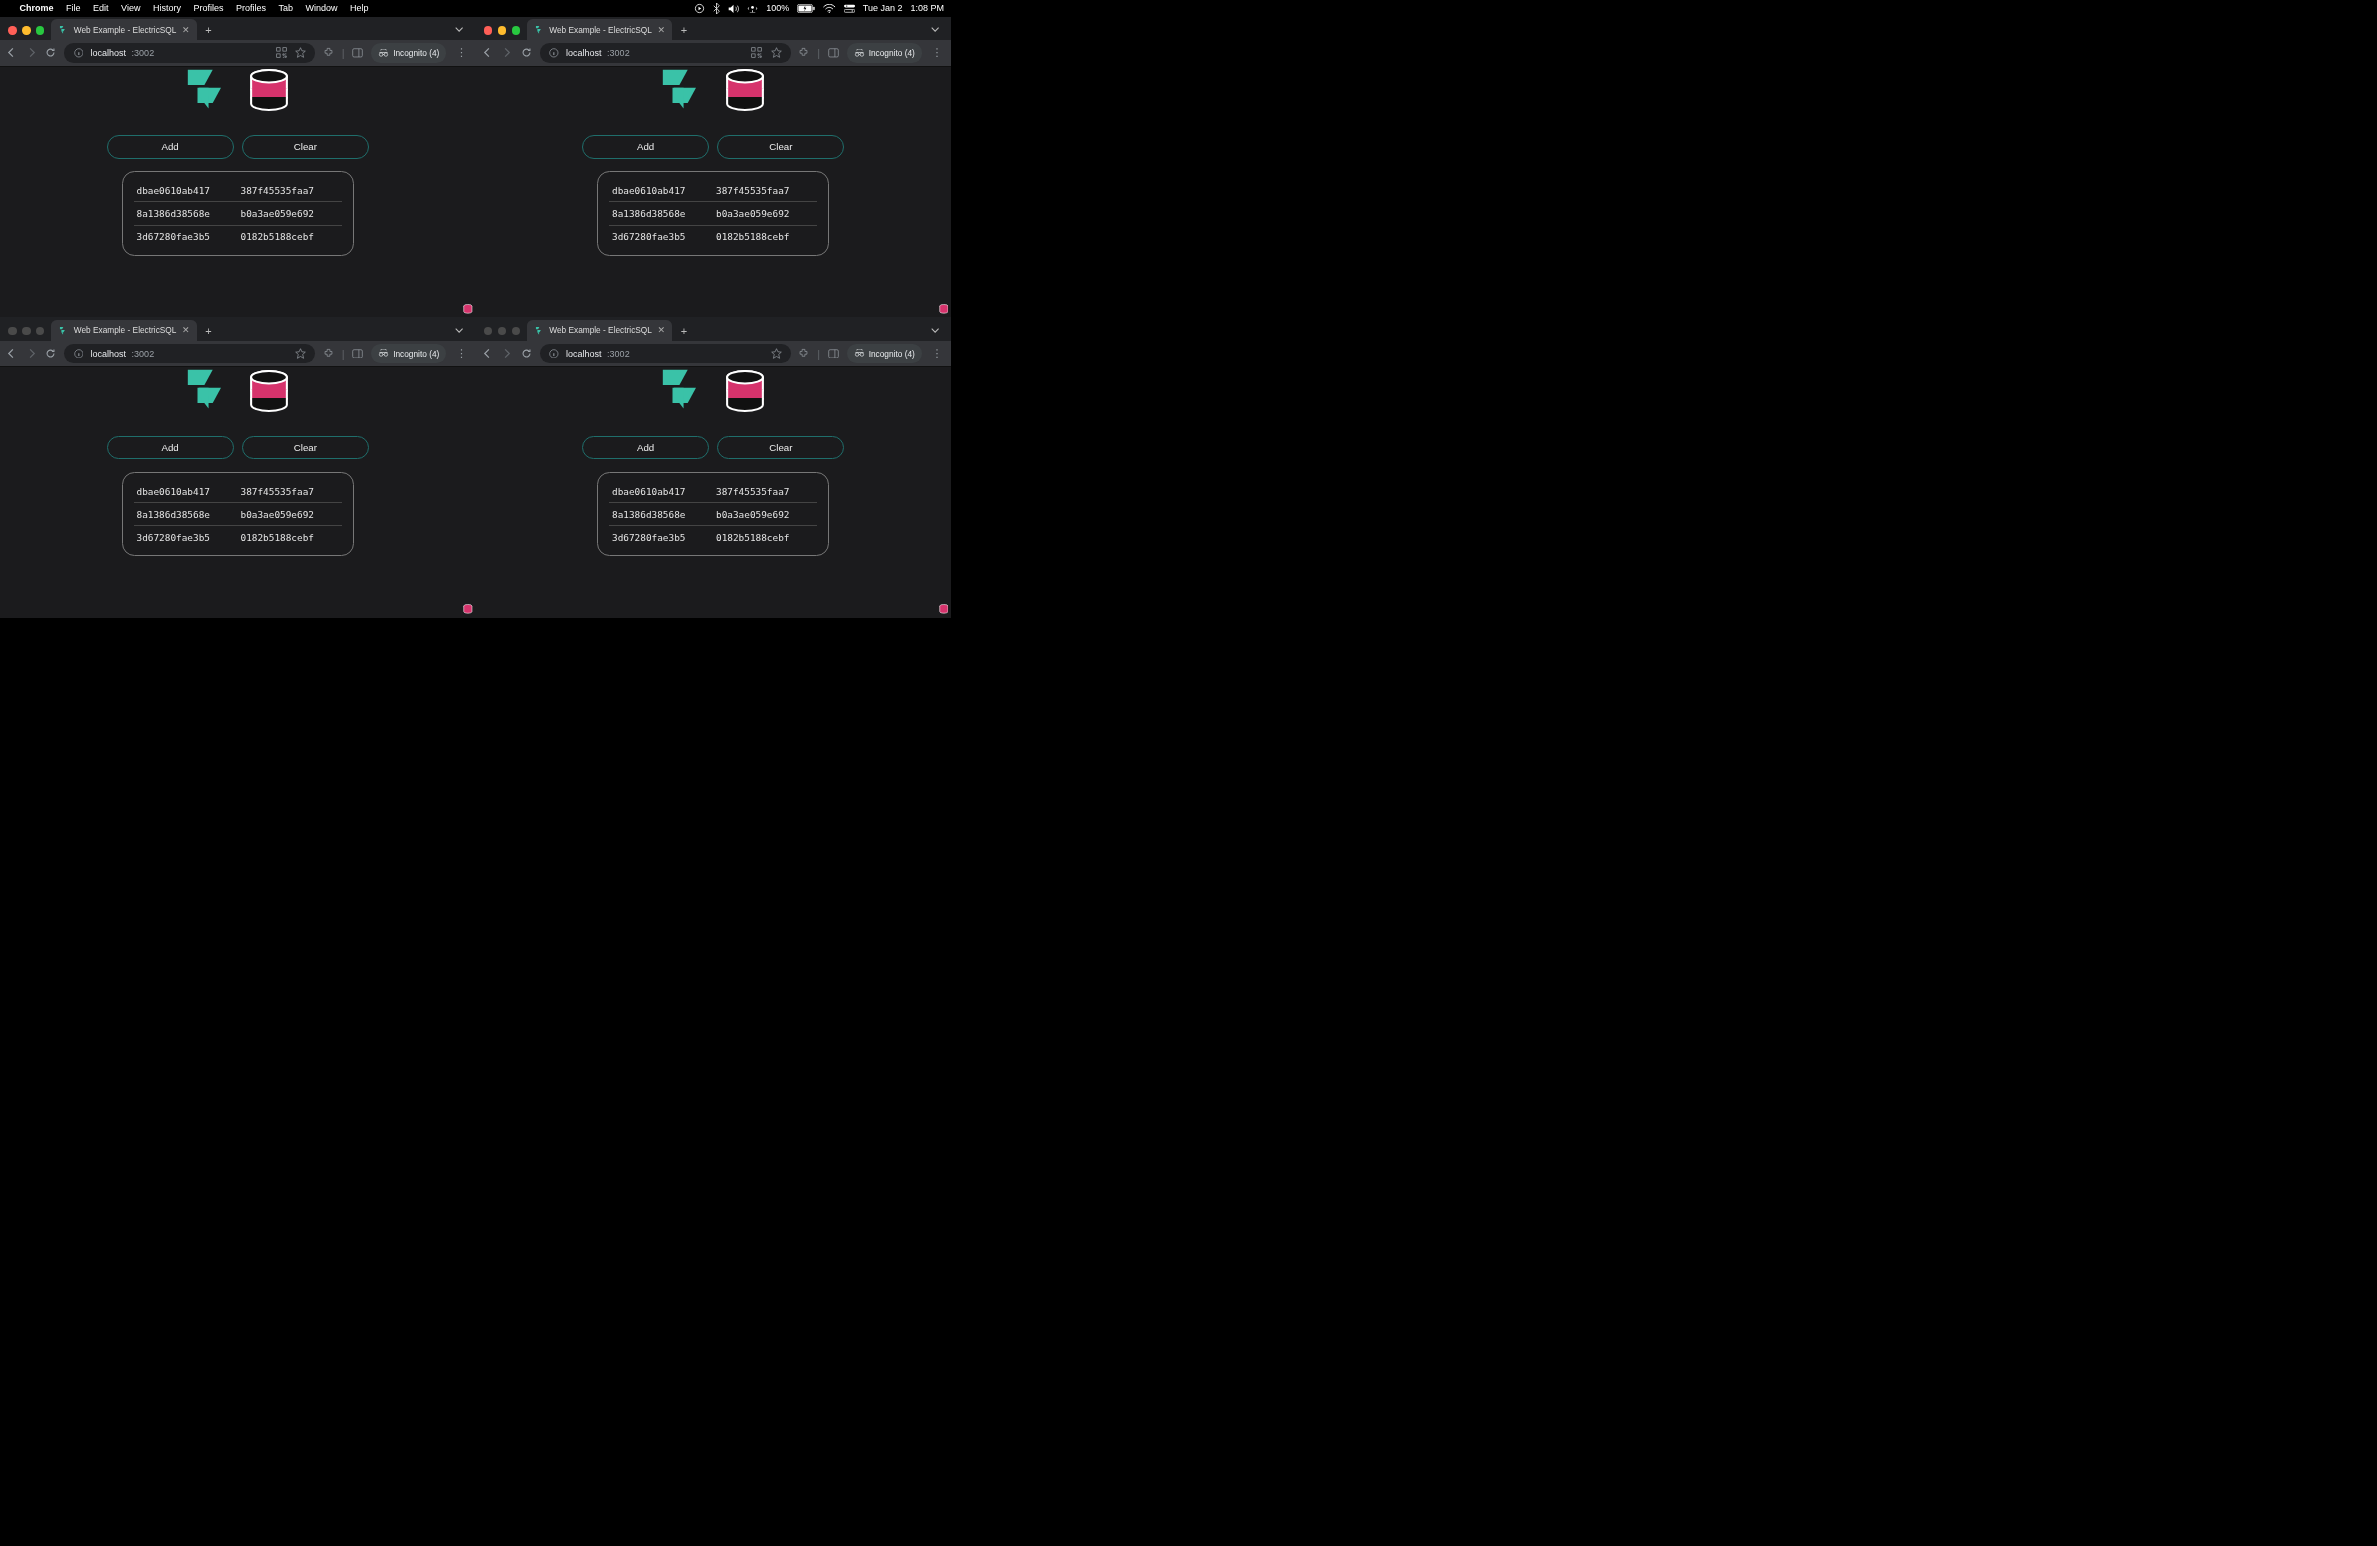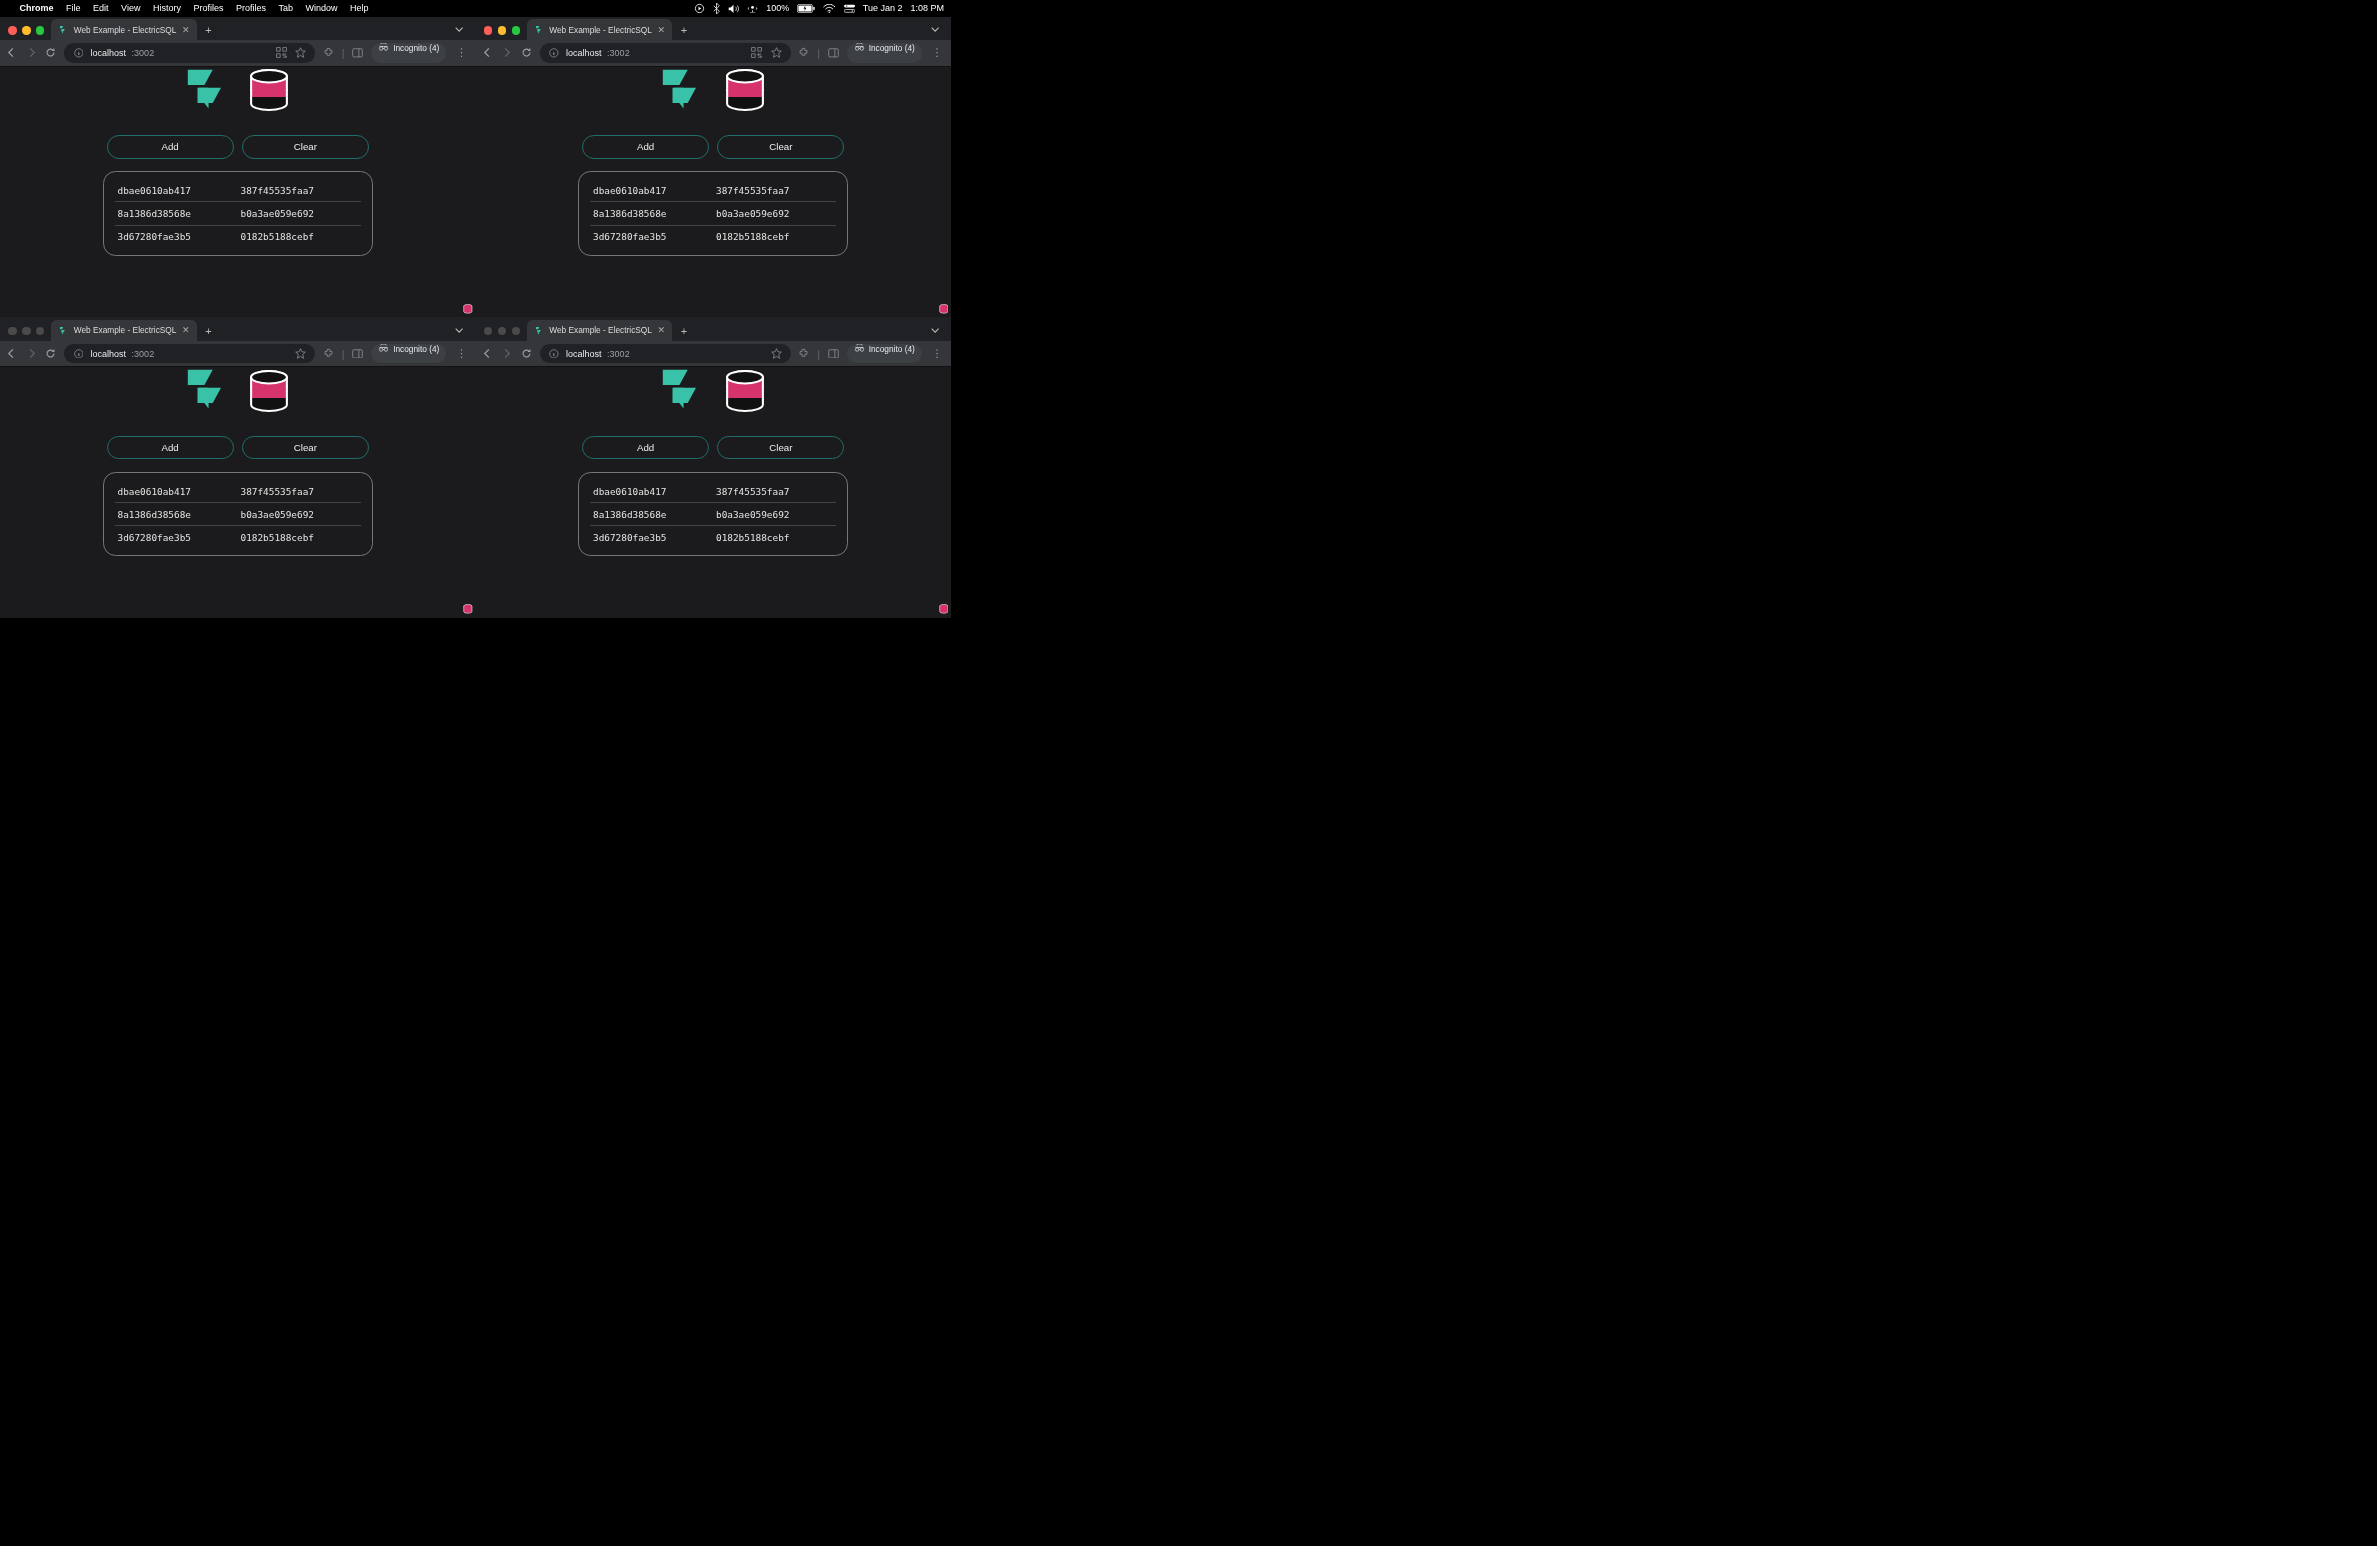--- a/index.html
+++ b/index.html
@@ -118,21 +118,21 @@
       height: 19.5px;
       border-radius: 9.7px;
       padding: 0 8.3px;
       gap: 5.6px;
       font-size: 9px;
       text-align: right;
     }
     .addr .host { color: #e8eaed; }
     .addr .port { color: #9aa0a6; }
     .incognito-badge {
-      display: flex; align-items: flex-start; gap: 4.2px;
+      display: flex; align-items: center; gap: 4.2px;
       background: #3c4043; height: 19.5px; border-radius: 9.7px;
       padding: 0 7px; font-size: 8.3px; color: #e8eaed;
     }
     .more { color: #9aa0a6; font-size: 11px; padding: 0 2.8px; }
 
     
     .page {
       flex: 1;
       background: #1b1b1d;
       display: flex;
@@ -147,21 +147,21 @@
       width: 127px; height: 23.6px;
       border: 1px solid #1f6e6b;
       border-radius: 12.5px;
       background: transparent;
       color: #eee;
       font-size: 9.7px;
       display: flex; align-items: center; justify-content: center;
       cursor: pointer;
     }
     .data-box {
-      width: 270px;
+      width: 232px;
       border: 1px solid #777;
       border-radius: 12.5px;
       padding: 7px 11px;
     }
     .data-grid {
       display: grid;
       grid-template-columns: 1fr 1fr;
     }
     .cell {
       font-family: "SF Mono", Menlo, Consolas, monospace;

